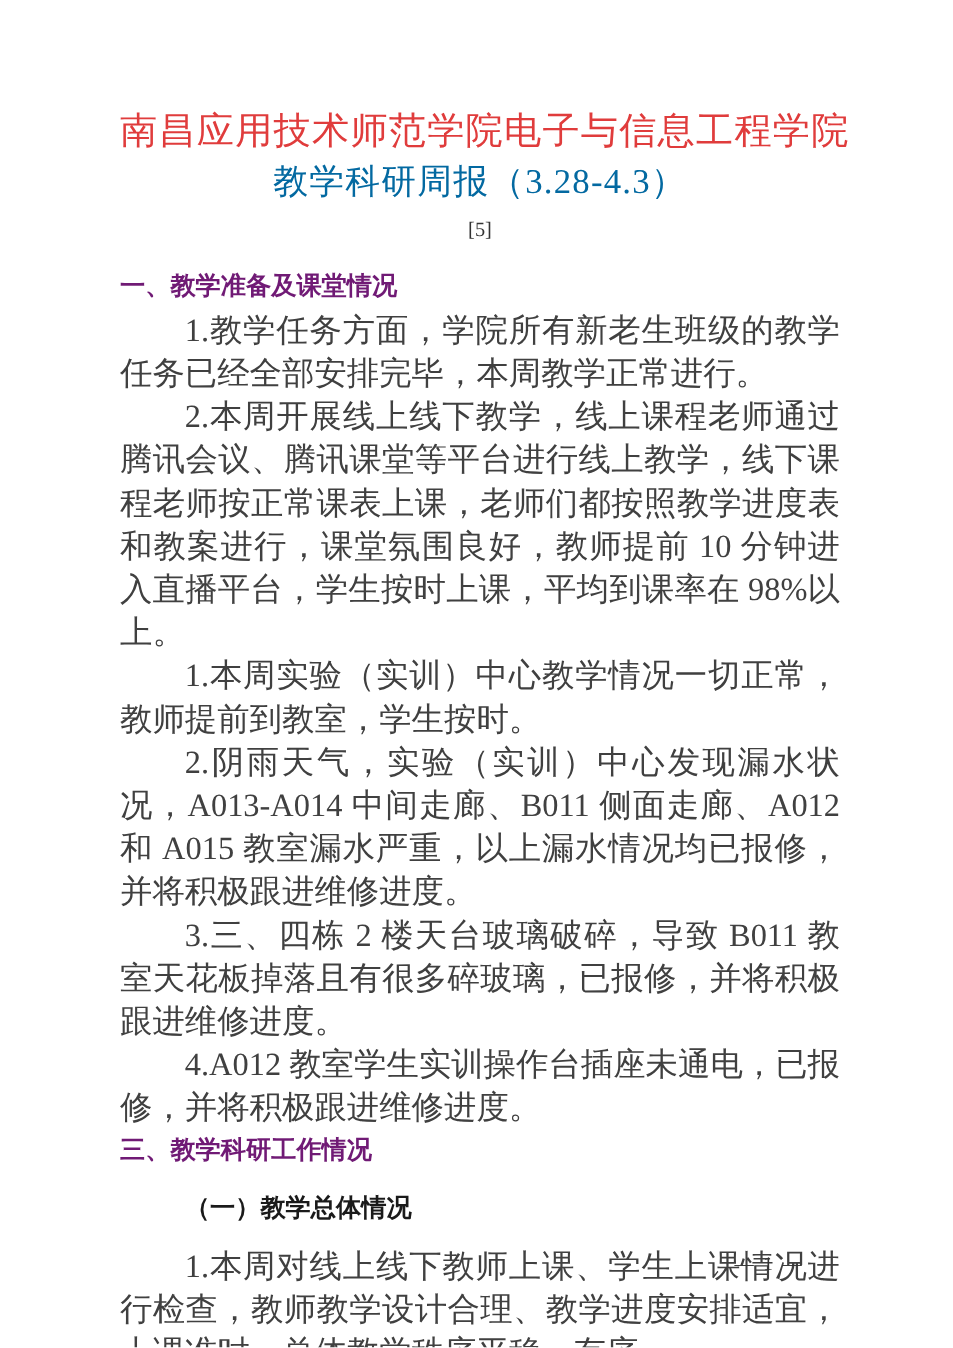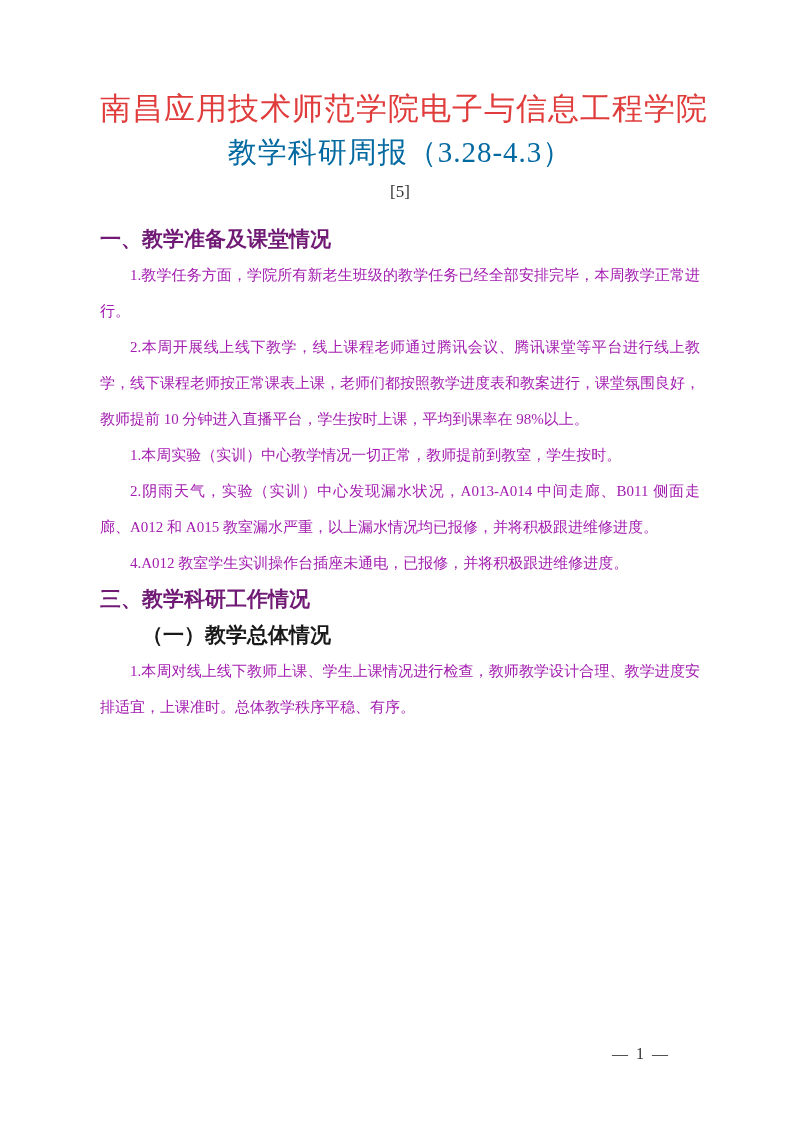--- a/index.html
+++ b/index.html
@@ -50,30 +50,30 @@
     color: #701a75;
     margin: 0;
   }
   .section-heading.first { margin-top: 10px; }
   .sub-heading {
     font-family: "Liberation Sans", "DejaVu Sans", sans-serif;
     font-size: 21px;
     line-height: 36px;
     font-weight: 700;
     color: #1a1a1a;
-    margin: 0;
+    margin: 12px;
     text-indent: 2em;
   }
   .body-para {
     margin: 0;
-    font-size: 15px;
+    font-size: 27px;
     line-height: 36px;
     text-align: justify;
     text-indent: 2em;
-    color: #a21caf;
+    color: #404040;
   }
   .page-footer {
     position: absolute;
     right: 124px;
     bottom: 60px;
     font-size: 16px;
     color: #333333;
     letter-spacing: 2px;
     font-family: "Liberation Serif", "DejaVu Serif", serif;
   }
@@ -92,20 +92,21 @@
 
   <div class="section">
     <h2 class="section-heading first">一、教学准备及课堂情况</h2>
     <p class="body-para">1.教学任务方面，学院所有新老生班级的教学任务已经全部安排完毕，本周教学正常进行。</p>
     <p class="body-para">2.本周开展线上线下教学，线上课程老师通过腾讯会议、腾讯课堂等平台进行线上教学，线下课程老师按正常课表上课，老师们都按照教学进度表和教案进行，课堂氛围良好，教师提前 10 分钟进入直播平台，学生按时上课，平均到课率在 98%以上。</p>
   </div>
 
   <div class="section">
     <p class="body-para">1.本周实验（实训）中心教学情况一切正常，教师提前到教室，学生按时。</p>
     <p class="body-para">2.阴雨天气，实验（实训）中心发现漏水状况，A013-A014 中间走廊、B011 侧面走廊、A012 和 A015 教室漏水严重，以上漏水情况均已报修，并将积极跟进维修进度。</p>
+    <p class="body-para">3.三、四栋 2 楼天台玻璃破碎，导致 B011 教室天花板掉落且有很多碎玻璃，已报修，并将积极跟进维修进度。</p>
     <p class="body-para">4.A012 教室学生实训操作台插座未通电，已报修，并将积极跟进维修进度。</p>
   </div>
 
   <div class="section">
     <h2 class="section-heading">三、教学科研工作情况</h2>
     <h3 class="sub-heading">（一）教学总体情况</h3>
     <p class="body-para">1.本周对线上线下教师上课、学生上课情况进行检查，教师教学设计合理、教学进度安排适宜，上课准时。总体教学秩序平稳、有序。</p>
   </div>
 
   <div class="page-footer">— 1 —</div>

